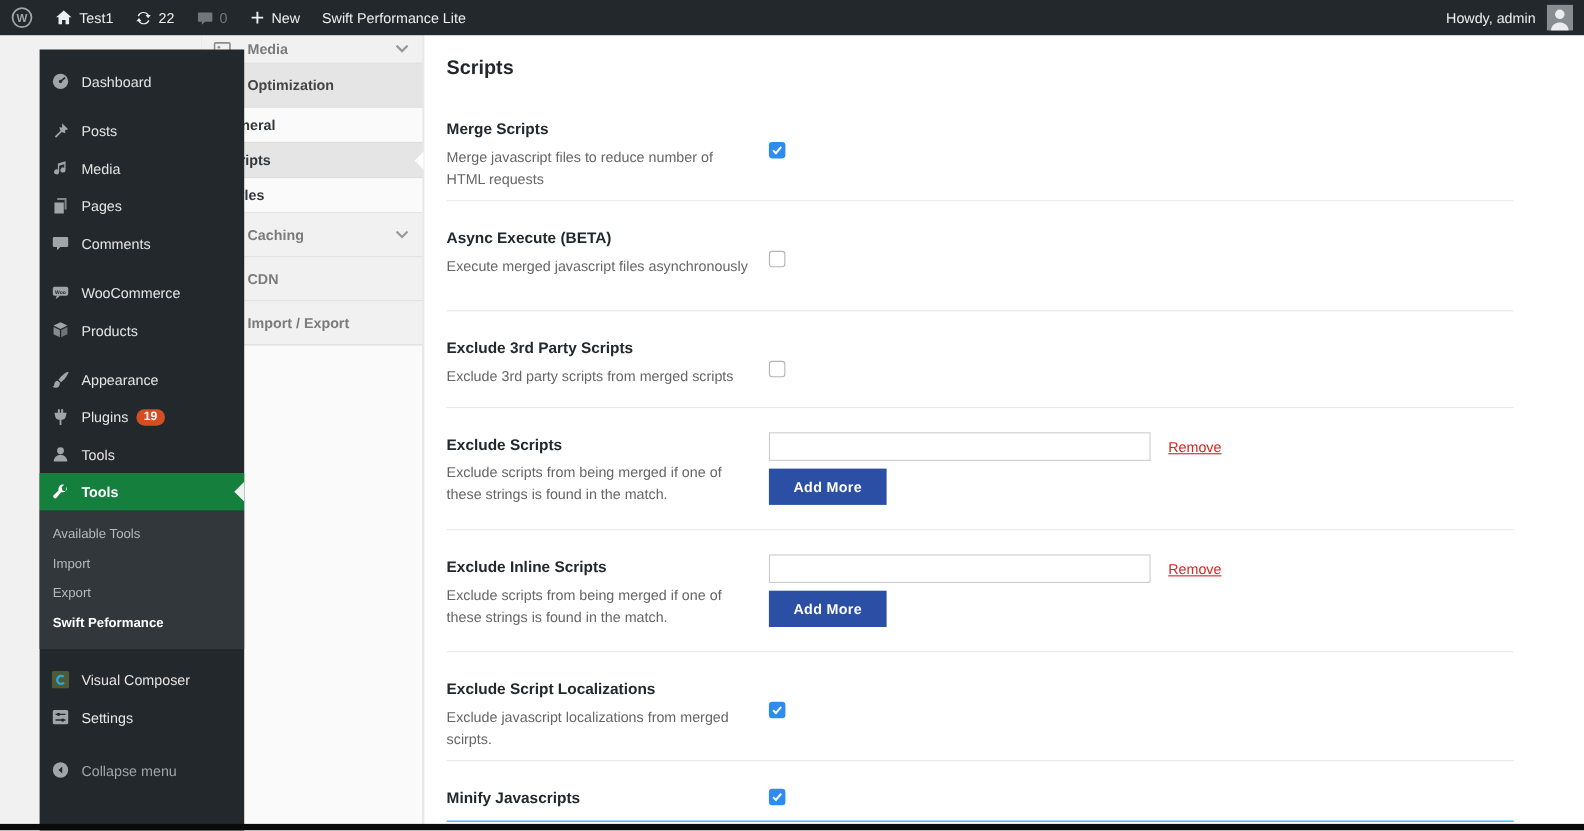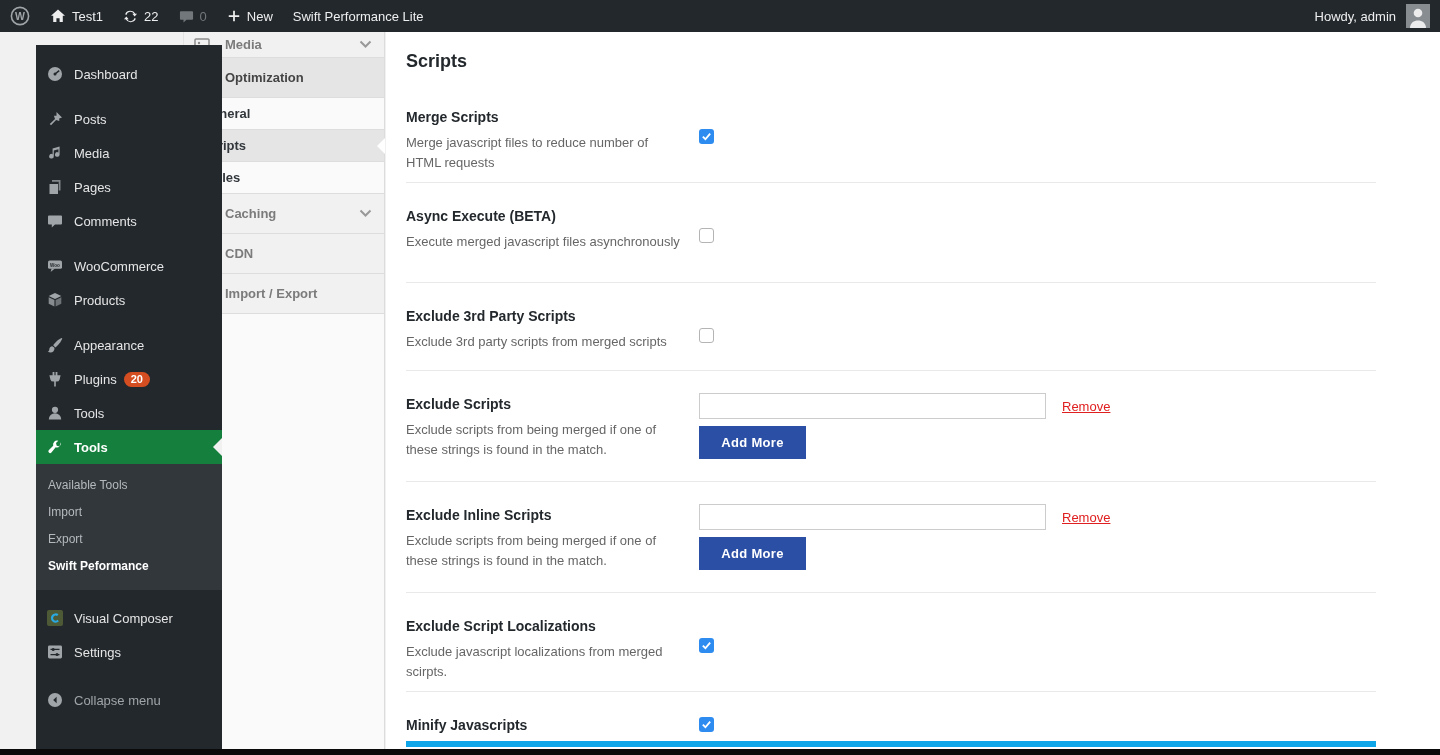--- a/index.html
+++ b/index.html
@@ -66,21 +66,21 @@
   #page-title { font-size:18px; font-weight:bold; color:#23282d; line-height:22px;
     margin-bottom:12px; }
   .section { width:970px; box-sizing:border-box; border-bottom:1px solid #e9e9e9;
     padding-top:24px; display:flex; }
   .section:nth-of-type(1){ height:99px; }
   .section:nth-of-type(2){ height:100px; }
   .section:nth-of-type(3){ height:88px; }
   .section:nth-of-type(4){ height:111px; }
   .section:nth-of-type(5){ height:111px; }
   .section:nth-of-type(6){ height:99px; }
-  .section:nth-of-type(7){ height:55px; border-bottom:6px solid #0ea5e9; }
+  .section:nth-of-type(7){ height:55px; border-bottom:1px solid #0ea5e9; }
   .sec-left { width:293px; flex:none; }
   .sec-title { font-size:14px; font-weight:bold; color:#23282d; line-height:18px; }
   .sec-desc { font-size:13px; color:#666; line-height:20px; margin-top:7px; width:275px; }
   .sec-ctrl { flex:1; }
   .off-desc { margin-top:21px; }
   .off-title { margin-top:1px; }
   .checkbox { width:15px; height:15px; border-radius:3px; box-sizing:border-box;
     cursor:pointer; display:flex; align-items:center; justify-content:center; }
   .checkbox.unchecked { background:#fff; border:1px solid #b4b4b4; }
   .checkbox.checked { background:var(--checkbox,#2e8cf0); }
@@ -239,21 +239,21 @@
         </span>
         <span>Appearance</span>
       </div>
       <div class="menu-item">
         <span class="micon">
           <svg width="16" height="16" viewBox="0 0 16 16">
             <path d="M10.4 1v3.2h3.2l-1 4.2a3 3 0 0 1-2.9 2.2h-.9v4.8H7.2v-4.8h-.9A3 3 0 0 1 3.4 8.4l-1-4.2h3.2V1h1.8v3.2h1.2V1z"></path>
           </svg>
         </span>
         <span>Plugins</span>
-        <span class="badge">20</span>
+        <span class="badge">19</span>
       </div>
       <div class="menu-item">
         <span class="micon">
           <svg width="16" height="16" viewBox="0 0 16 16">
             <circle cx="8" cy="4.8" r="3.1"></circle>
             <path d="M1.8 14.5a6.2 6.2 0 0 1 12.4 0z"></path>
           </svg>
         </span>
         <span>Tools</span>
       </div>

